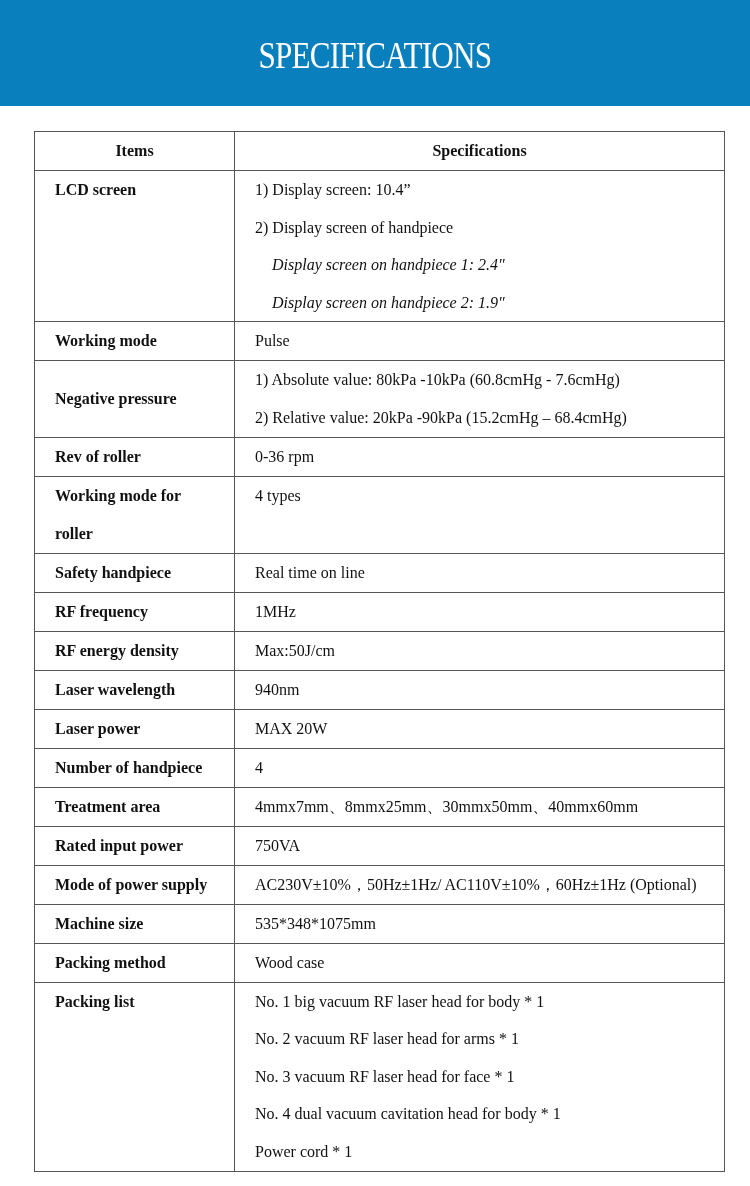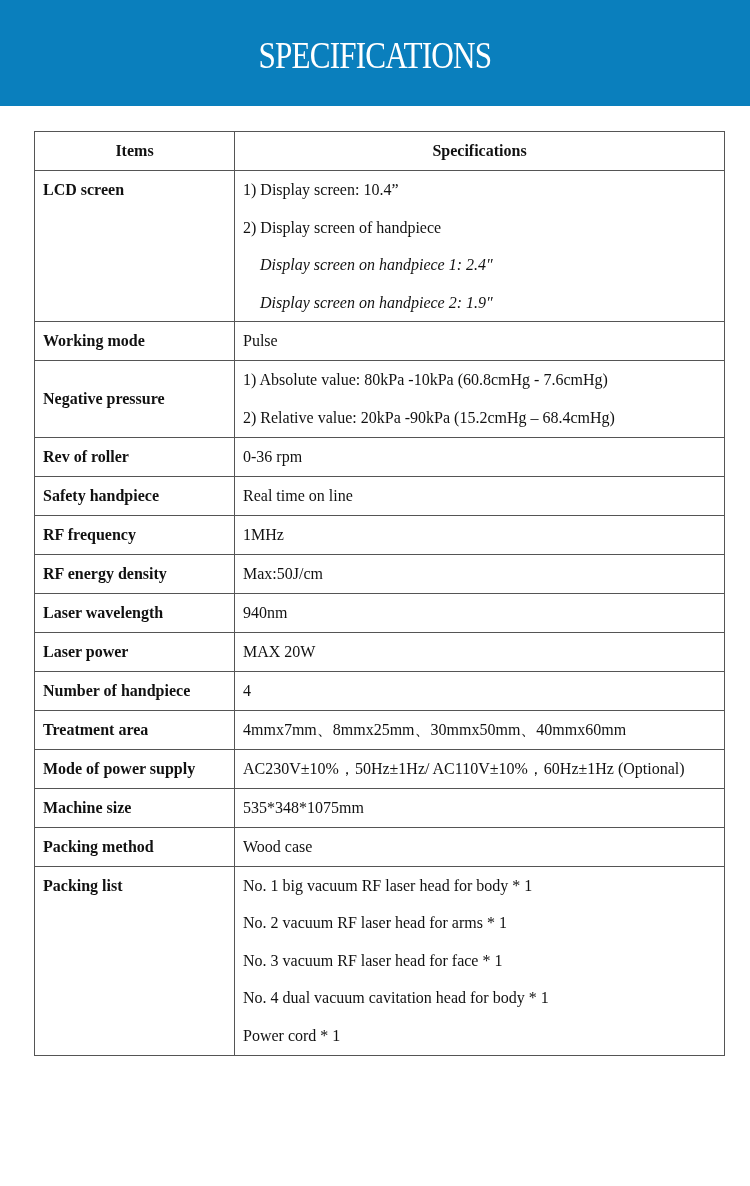--- a/index.html
+++ b/index.html
@@ -21,21 +21,21 @@
       position: absolute; left: 34px; top: 131px;
       width: 691px;
       border-collapse: collapse;
       font-family: "Liberation Serif", "DejaVu Serif", serif;
       font-size: 16px;
       color: #111;
     }
     table.spec td, table.spec th {
       border: 1.5px solid #555;
       vertical-align: top;
-      padding: 0 8px;
+      padding: 0 20px;
       line-height: 38px;
     }
     table.spec col.c1 { width: 200px; }
     table.spec th {
       font-weight: bold; text-align: center; height: 38px;
     }
     td.item { font-weight: bold; margin-left: 46px; }
     td.item.mid { vertical-align: middle; }
     .line { display: block; height: 37.6px; white-space: nowrap; }
     .indent { padding-left: 17px; font-style: italic; }
@@ -77,20 +77,24 @@
       <td>
         <span class="line">1) Absolute value: 80kPa -10kPa (60.8cmHg - 7.6cmHg)</span>
         <span class="line">2) Relative value: 20kPa -90kPa (15.2cmHg – 68.4cmHg)</span>
       </td>
     </tr>
     <tr>
       <td class="item">Rev of roller</td>
       <td>0-36 rpm</td>
     </tr>
     <tr>
+      <td class="item">Working mode for roller</td>
+      <td>4 types</td>
+    </tr>
+    <tr>
       <td class="item">Safety handpiece</td>
       <td>Real time on line</td>
     </tr>
     <tr>
       <td class="item">RF frequency</td>
       <td>1MHz</td>
     </tr>
     <tr>
       <td class="item">RF energy density</td>
       <td>Max:50J/cm</td>
@@ -105,20 +109,24 @@
     </tr>
     <tr>
       <td class="item">Number of handpiece</td>
       <td>4</td>
     </tr>
     <tr>
       <td class="item">Treatment area</td>
       <td>4mmx7mm、8mmx25mm、30mmx50mm、40mmx60mm</td>
     </tr>
     <tr>
+      <td class="item">Rated input power</td>
+      <td>750VA</td>
+    </tr>
+    <tr>
       <td class="item">Mode of power supply</td>
       <td style="white-space:nowrap">AC230V±10%，50Hz±1Hz/ AC110V±10%，60Hz±1Hz (Optional)</td>
     </tr>
     <tr>
       <td class="item">Machine size</td>
       <td>535*348*1075mm</td>
     </tr>
     <tr>
       <td class="item">Packing method</td>
       <td>Wood case</td>

